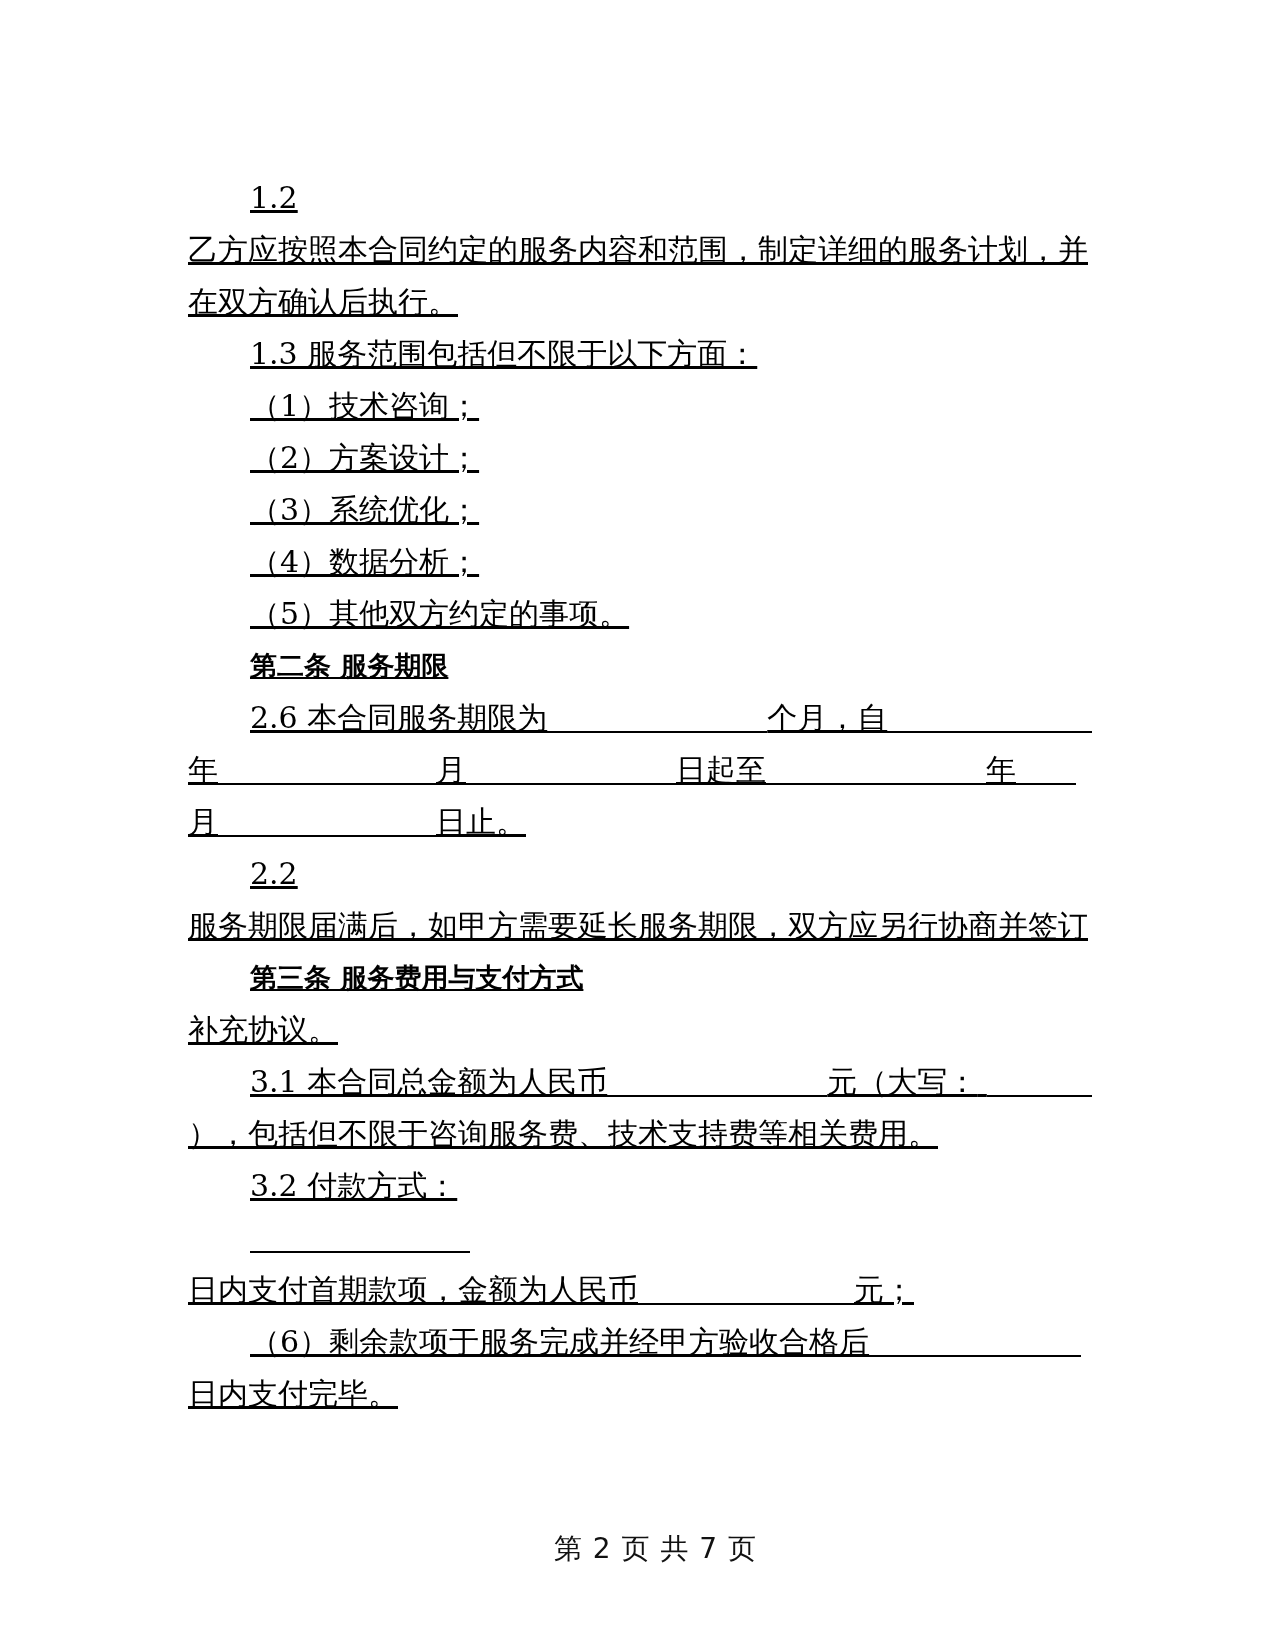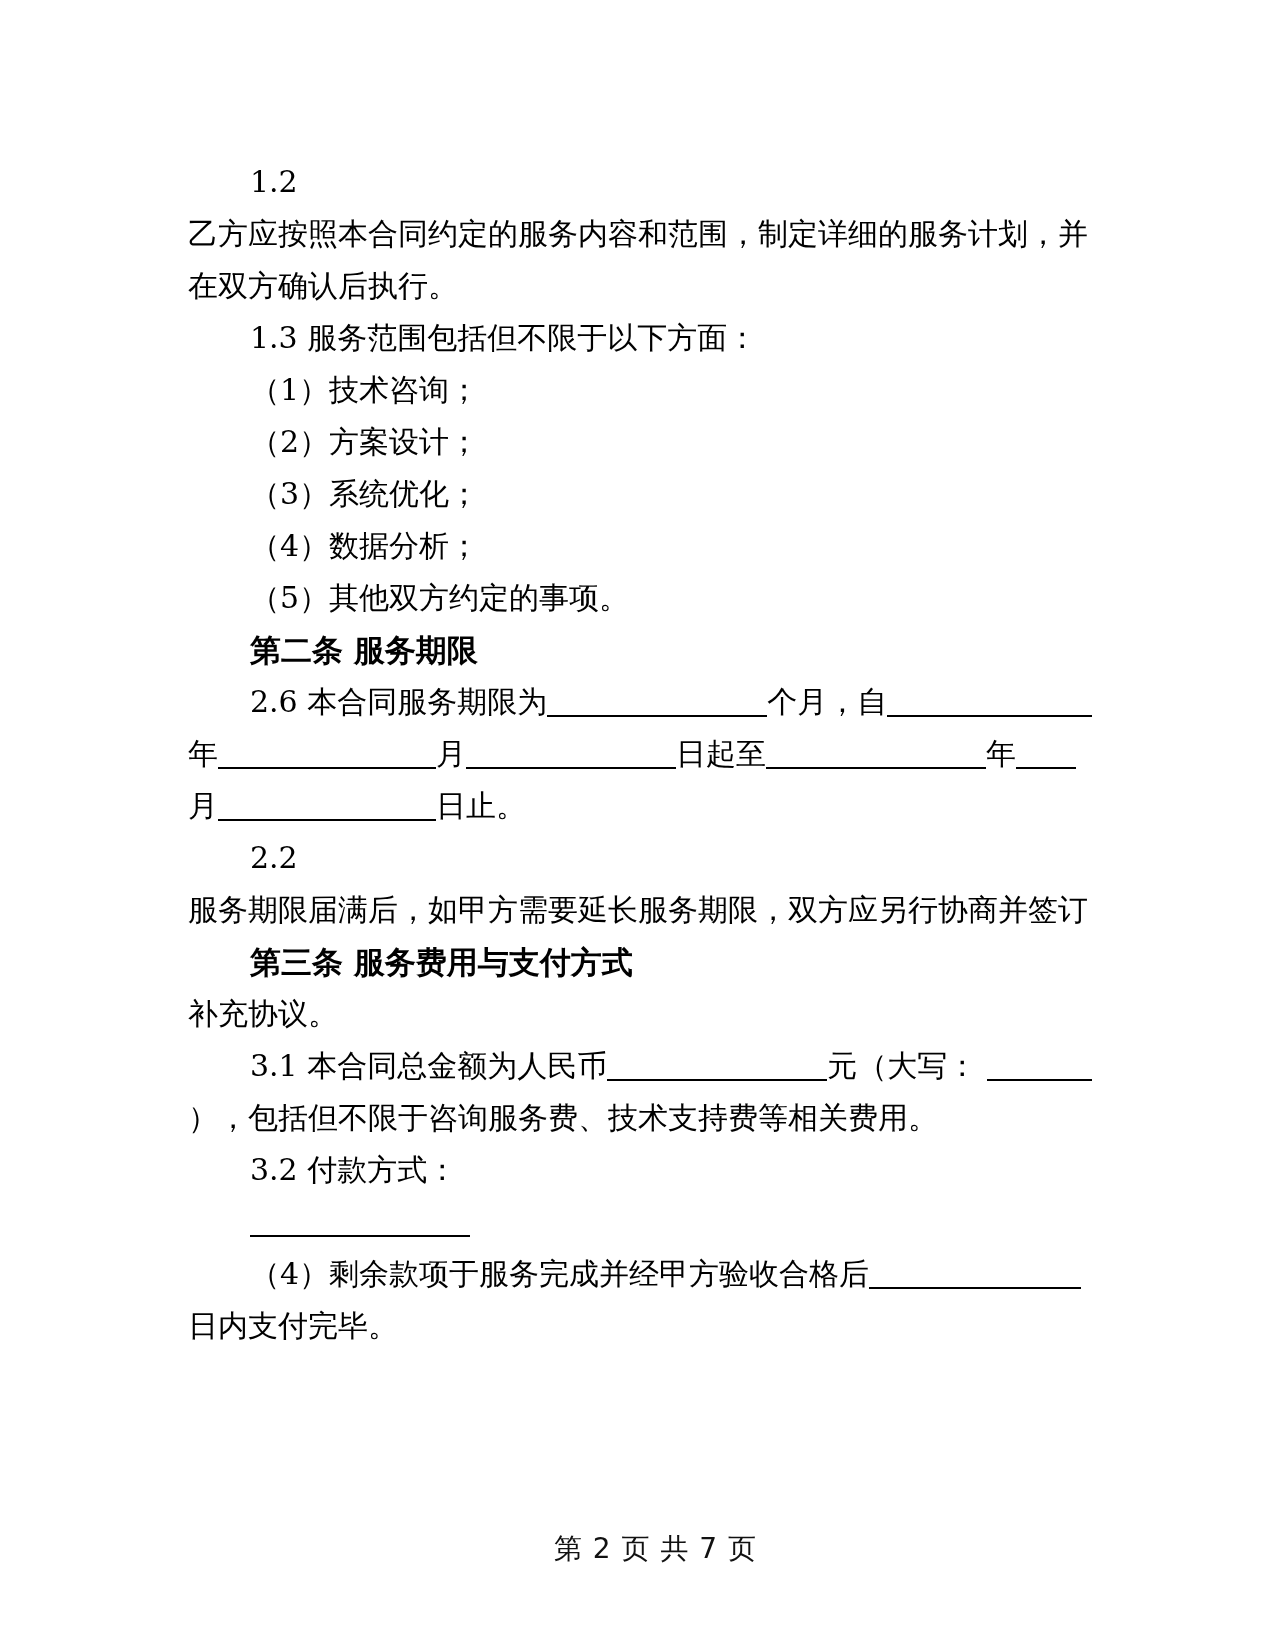--- a/index.html
+++ b/index.html
@@ -12,37 +12,38 @@
     width: 1275px;
     height: 1650px;
     background: #ffffff;
     color: #000000;
     font-family: "DejaVu Serif", "Liberation Serif", serif;
     overflow: hidden;
   }
   .doc-body {
     position: absolute;
     left: 188px;
-    top: 156px;
+    top: 172px;
     width: 910px;
     font-size: 30px;
+    text-decoration: underline;
   }
   .line {
     height: 52px;
     line-height: 52px;
     white-space: nowrap;
     overflow: visible;
   }
   .line.indent {
     padding-left: 62px;
   }
   .line.heading {
     font-family: "DejaVu Sans", "Liberation Sans", sans-serif;
     font-weight: 700;
-    font-size: 31px;
+    font-size: 27px;
   }
   .blank {
     display: inline-block;
     height: 30px;
     border-bottom: 2px solid #000000;
     vertical-align: -5px;
   }
   .page-footer {
     position: absolute;
     left: 18px;
@@ -75,21 +76,22 @@
       <div class="line"><span>年</span><span class="blank" style="width: 218px;"></span><span>月</span><span class="blank" style="width: 210px;"></span><span>日起至</span><span class="blank" style="width: 220px;"></span><span>年</span><span class="blank" style="width: 60px;"></span></div>
       <div class="line"><span>月</span><span class="blank" style="width: 218px;"></span><span>日止。</span></div>
       <div class="line indent"><span>2.2</span></div>
       <div class="line"><span>服务期限届满后，如甲方需要延长服务期限，双方应另行协商并签订</span></div>
       <div class="line indent heading"><span>第三条 服务费用与支付方式</span></div>
       <div class="line"><span>补充协议。</span></div>
       <div class="line indent"><span>3.1 本合同总金额为人民币</span><span class="blank" style="width: 220px;"></span><span>元（大写：</span>&nbsp;<span class="blank" style="width: 105px;"></span></div>
       <div class="line"><span>），包括但不限于咨询服务费、技术支持费等相关费用。</span></div>
       <div class="line indent"><span>3.2 付款方式：</span></div>
       <div class="line indent"><span class="blank" style="width: 220px;"></span></div>
-      <div class="line indent"><span>（4）剩余款项于服务完成并经甲方验收合格后</span><span class="blank" style="width: 212px;"></span></div>
+      <div class="line"><span>日内支付首期款项，金额为人民币</span><span class="blank" style="width: 216px;"></span><span>元；</span></div>
+      <div class="line indent"><span>（6）剩余款项于服务完成并经甲方验收合格后</span><span class="blank" style="width: 212px;"></span></div>
       <div class="line"><span>日内支付完毕。</span></div>
     </main>
 
   <footer class="page-footer">
     <span>第 2 页 共 7 页</span>
   </footer>
 
 </div>
 
 </body></html>

